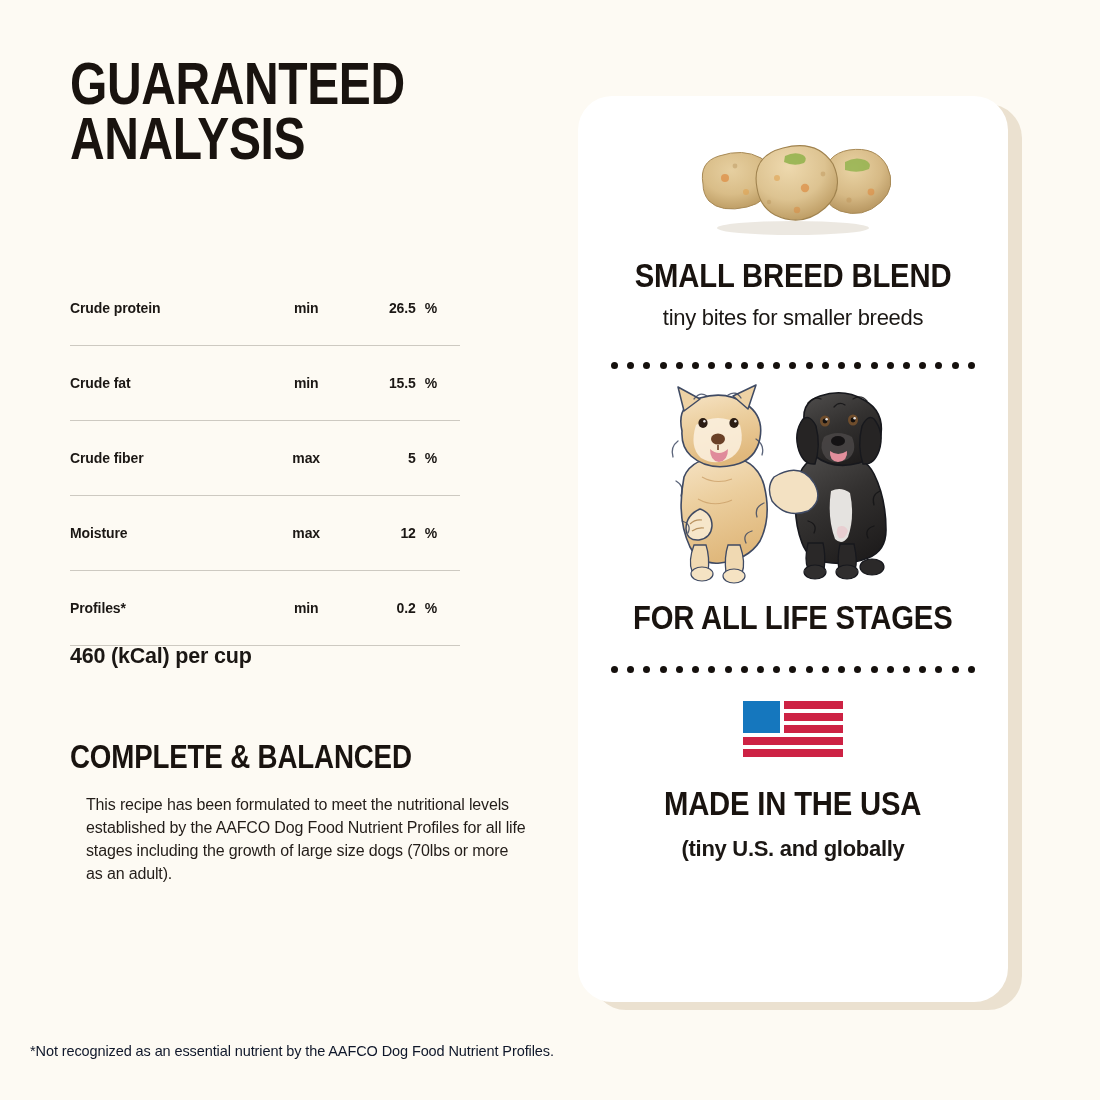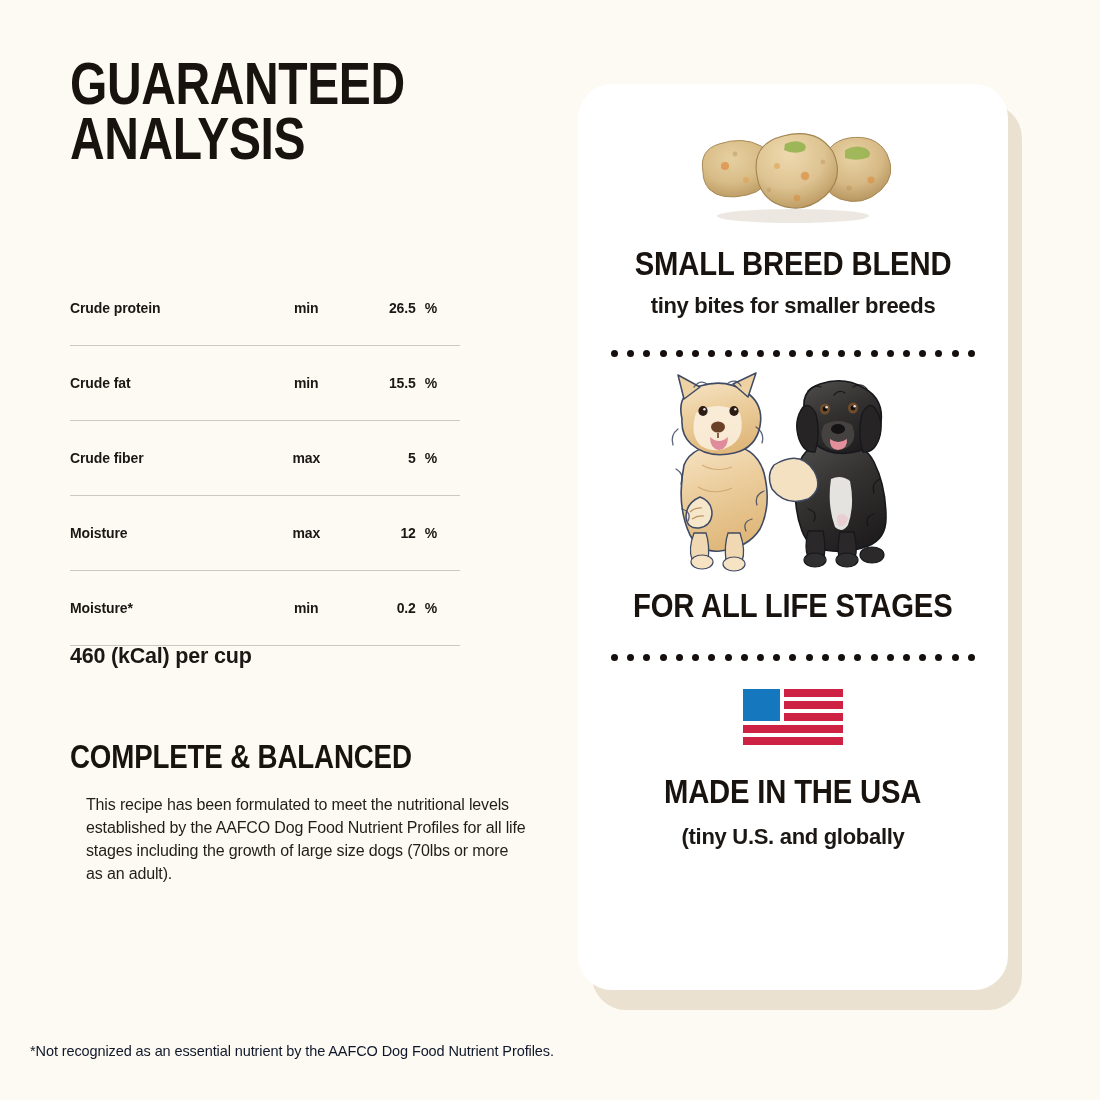--- a/index.html
+++ b/index.html
@@ -124,21 +124,21 @@
     left: 592px;
     top: 104px;
     width: 430px;
     height: 906px;
     background: #ebe1d0;
     border-radius: 34px;
   }
   .card {
     position: absolute;
     left: 578px;
-    top: 84px;
+    top: 96px;
     width: 430px;
     height: 906px;
     background: #ffffff;
     border-radius: 34px;
   }
 
   .card-inner {
     position: absolute;
     inset: 0;
     display: flex;
@@ -160,21 +160,21 @@
     font-size: 34px;
     letter-spacing: -0.2px;
     text-transform: uppercase;
     color: #19130f;
     transform: scaleX(0.86);
     white-space: nowrap;
     text-align: center;
   }
   .feature-sub {
     font-size: 22px;
-    font-weight: 700;
+    font-weight: 400;
     color: #1b1714;
     letter-spacing: -0.3px;
     text-align: center;
   }
 
   .dotted-rule {
     width: 364px;
     height: 8px;
     display: flex;
     justify-content: space-between;
@@ -253,21 +253,21 @@
             <td class="c-val">5</td>
             <td class="c-unit">%</td>
           </tr>
           <tr>
             <td class="c-name">Moisture</td>
             <td class="c-qual">max</td>
             <td class="c-val">12</td>
             <td class="c-unit">%</td>
           </tr>
           <tr>
-            <td class="c-name">Moisture*</td>
+            <td class="c-name">Profiles*</td>
             <td class="c-qual">min</td>
             <td class="c-val">0.2</td>
             <td class="c-unit">%</td>
           </tr>
         </tbody>
     </table>
 
     <div class="kcal-line">460 (kCal) per cup</div>
 
     <div class="cb-head">COMPLETE &amp; BALANCED</div>

